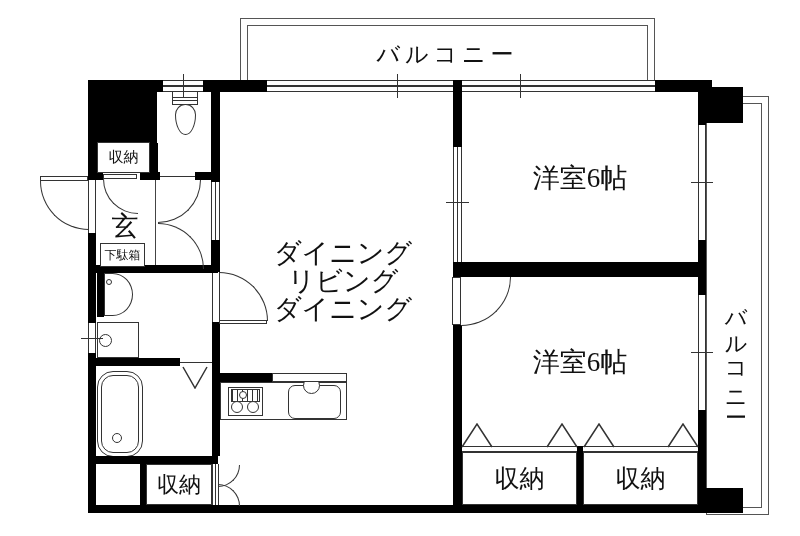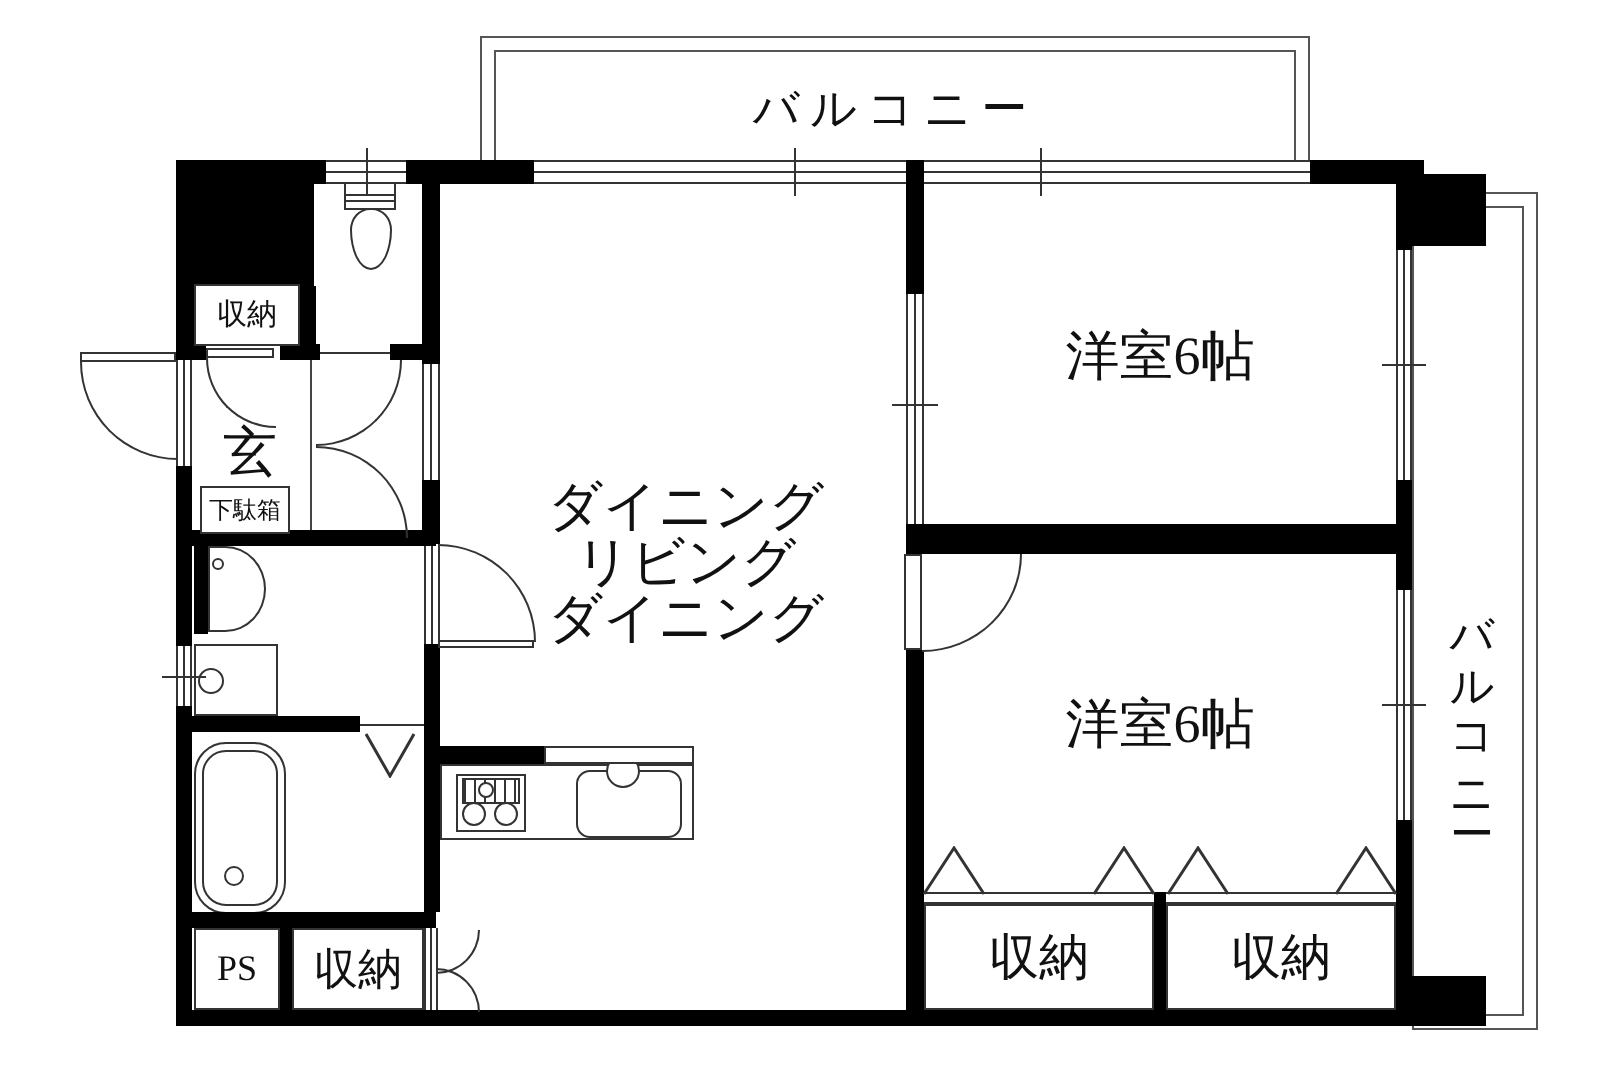--- a/index.html
+++ b/index.html
@@ -170,23 +170,20 @@
   <svg class="abs" style="left:182px;top:366px;" width="26" height="23">
       <path d="M1 1 L13 22 L25 1" fill="none" stroke="#333" stroke-width="1.5"></path>
     </svg>
 
   <div class="box" style="left:97px;top:142px;width:53px;height:31px;font-size:15px;">
       <span>収納</span>
     </div>
   <div class="box" style="left:100px;top:243px;width:45px;height:24px;font-size:12px;">
       <span>下駄箱</span>
     </div>
-  <div class="box" style="left:97px;top:464px;width:43px;height:41px;font-size:18px;">
-      <span>PS</span>
-    </div>
   <div class="box" style="left:146px;top:464px;width:66px;height:41px;font-size:22px;">
       <span>収納</span>
     </div>
   <div class="box" style="left:462px;top:452px;width:115px;height:53px;font-size:25px;">
       <span>収納</span>
     </div>
   <div class="box" style="left:583px;top:452px;width:115px;height:53px;font-size:25px;">
       <span>収納</span>
     </div>
 

